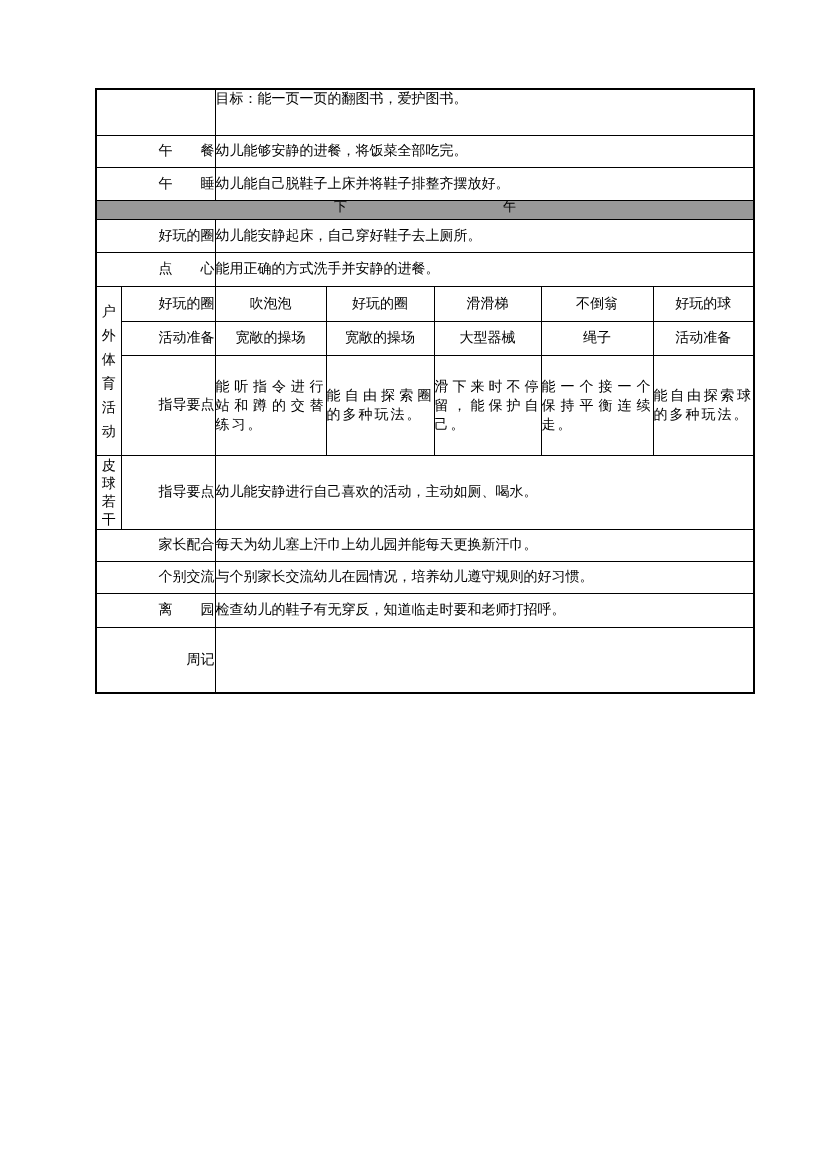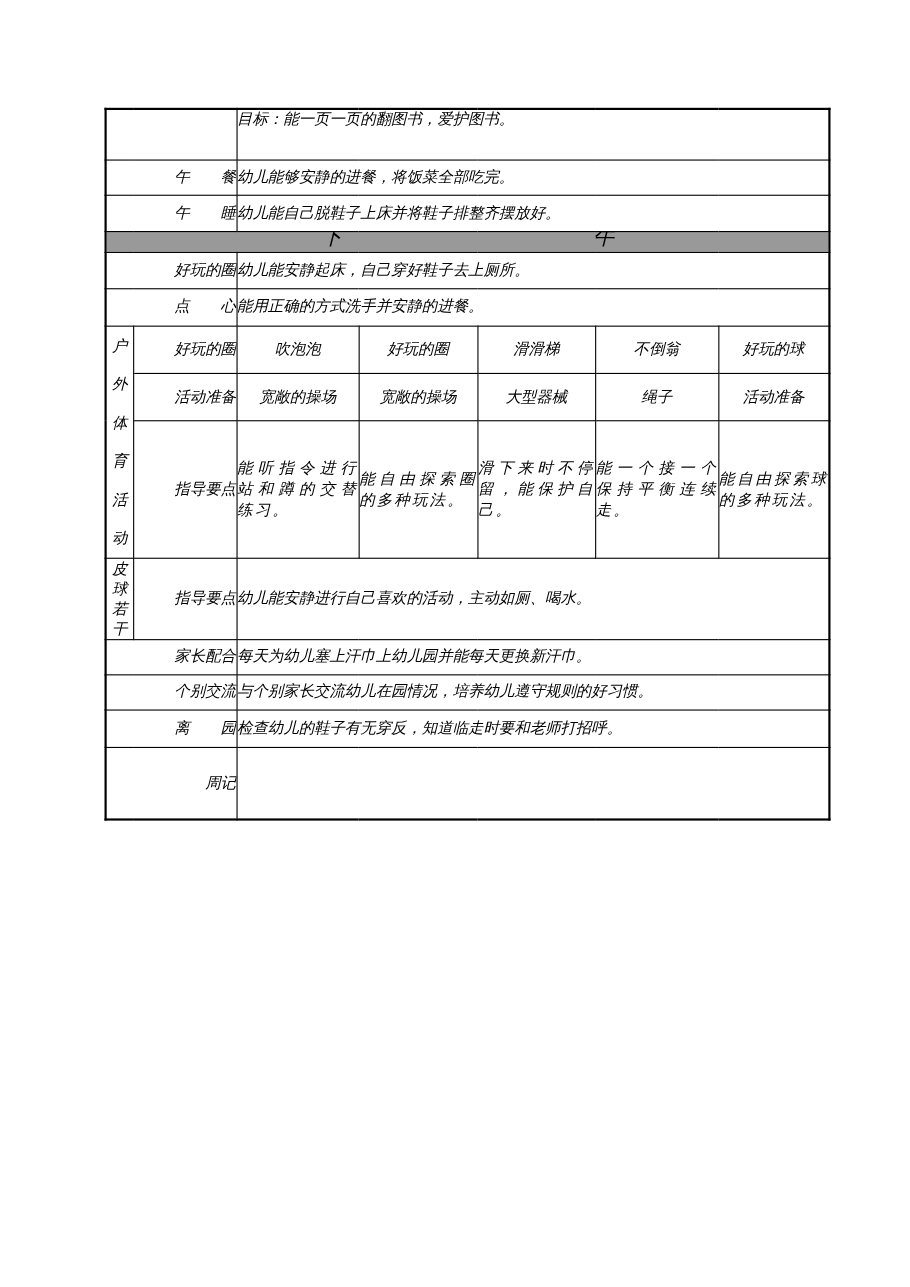--- a/index.html
+++ b/index.html
@@ -14,26 +14,25 @@
   }
   .page {
     position: relative;
     width: 827px;
     height: 1170px;
     background: #ffffff;
   }
   table.schedule {
     position: absolute;
     left: 95px;
-    top: 98px;
+    top: 88px;
     width: 658px;
     border-collapse: collapse;
     table-layout: fixed;
     border: 2px solid #000000;
-    font-style: italic;
   }
   table.schedule td {
     border: 1px solid #000000;
     font-size: 14px;
     padding: 0;
     overflow: hidden;
   }
   
   .lbl {
     text-align: right;
@@ -50,21 +49,21 @@
     vertical-align: top;
     padding-top: 7px;
   }
   
   .vcell {
     text-align: center;
     vertical-align: middle;
     word-break: break-all;
     padding: 0 4px;
   }
-  .vcell-outdoor { line-height: 35px; }
+  .vcell-outdoor { line-height: 24px; }
   .vcell-auto   { line-height: 18px; }
   
   .act {
     text-align: center;
     vertical-align: middle;
     margin-left: 28px;
   }
   .points {
     text-align: justify;
     vertical-align: middle;
@@ -78,21 +77,21 @@
     background: #999999;
     padding: 0;
   }
   .banner-clip {
     height: 18px;
     overflow: hidden;
   }
   .banner-clip span {
     display: block;
     text-align: center;
-    font-size: 19px;
+    font-size: 13px;
     line-height: 25px;
     margin-top: -7px;
     white-space: pre;
   }
 </style>
 </head>
 <body>
 
 <div class="page">
   <table class="schedule">

